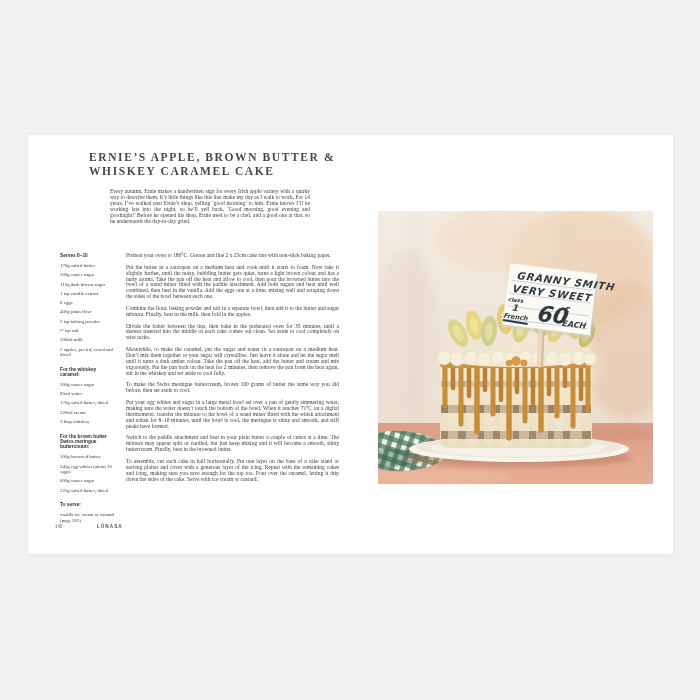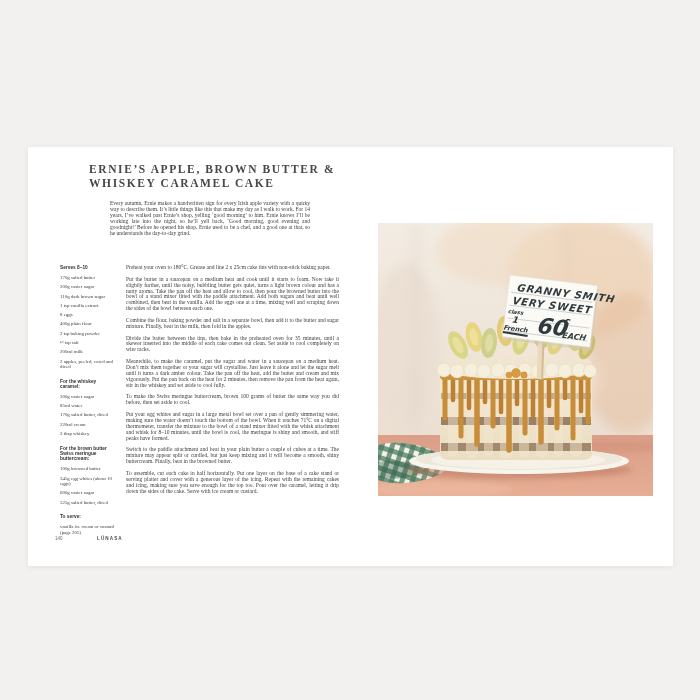--- a/index.html
+++ b/index.html
@@ -1,19 +1,19 @@
 <!DOCTYPE html>
 <html><head>
 <meta charset="utf-8">
 <style>
   html,body{margin:0;padding:0;}
   .canvas{position:relative;width:700px;height:700px;background:#f2f1f0;overflow:hidden;
           font-family:"Liberation Serif", serif;}
   .spread{position:absolute;left:28px;top:135px;width:645px;height:419px;background:#ffffff;
-          box-shadow:0 1px 6px rgba(0,0,0,.07);margin-top:12px;}
+          box-shadow:0 1px 6px rgba(0,0,0,.07);}
   
   .recipe-title{position:absolute;left:61px;top:16px;width:285px;margin:0;
     font-family:"Liberation Serif", serif;font-weight:600;font-size:11.5px;line-height:13.5px;
     letter-spacing:1.6px;color:#46484b;}
   .intro{position:absolute;left:82px;top:54px;width:200px;margin:0;
     font-size:5.5px;line-height:5.95px;color:#3d3d3f;text-align:justify;}
   .ingredients{position:absolute;left:32px;top:118px;width:57px;color:#3c3c3e;}
   .ingredients p{margin:0 0 3.8px 0;font-size:4.9px;line-height:5.5px;}
   .ingredients .hd{font-family:"Liberation Sans", sans-serif;font-weight:700;font-size:4.8px;
     line-height:5.4px;margin:0 0 4.5px 0;color:#333335;}

